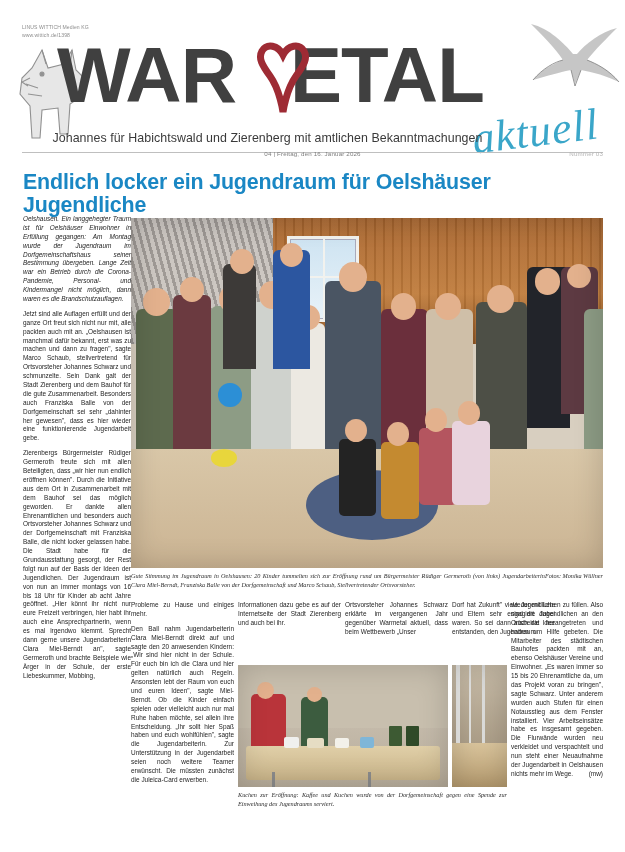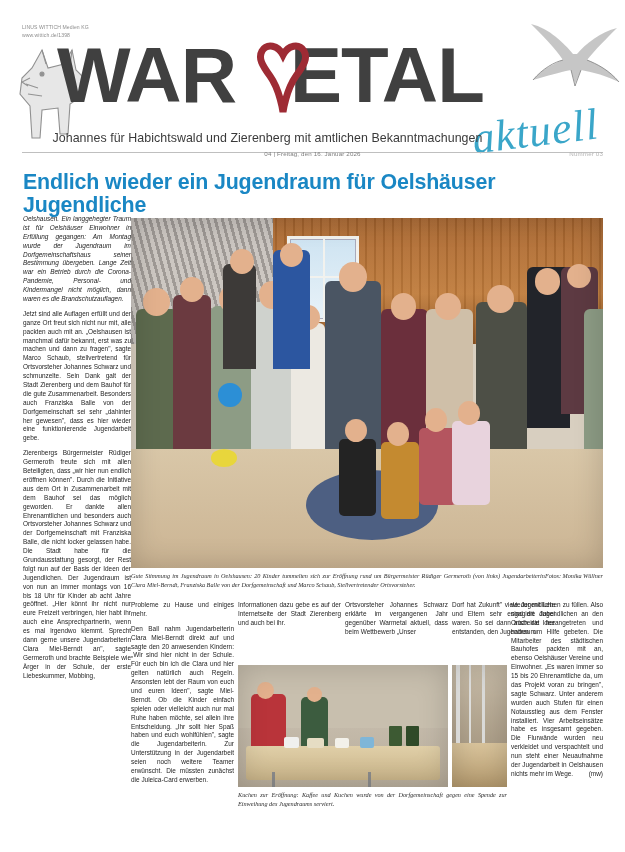--- a/index.html
+++ b/index.html
@@ -214,21 +214,21 @@
       <div class="subtitle">Johannes für Habichtswald und Zierenberg mit amtlichen Bekanntmachungen</div>
       <div class="rule-line"></div>
     </div>
 
     <div class="dateline">
       <div class="date">04 | Freitag, den 16. Januar 2026</div>
       <div class="issue">Nummer 03</div>
     </div>
   </div>
 
-  <div class="headline">Endlich wieder ein Jugendraum für Oelshäuser Jugendliche</div>
+  <div class="headline">Endlich locker ein Jugendraum für Oelshäuser Jugendliche</div>
 
   <div class="photo" id="photo-main">
     <div class="wood"></div>
     <div class="wood2"></div>
     <div class="window"></div>
     <div class="wall"></div>
     <div class="floor"></div>
 
     <div class="person" style="left:1%;width:9%;height:40%;background:#5d6a4e;"></div>
     <div class="head" style="left:2.6%;bottom:72%;width:5.6%;height:8%;"></div>

